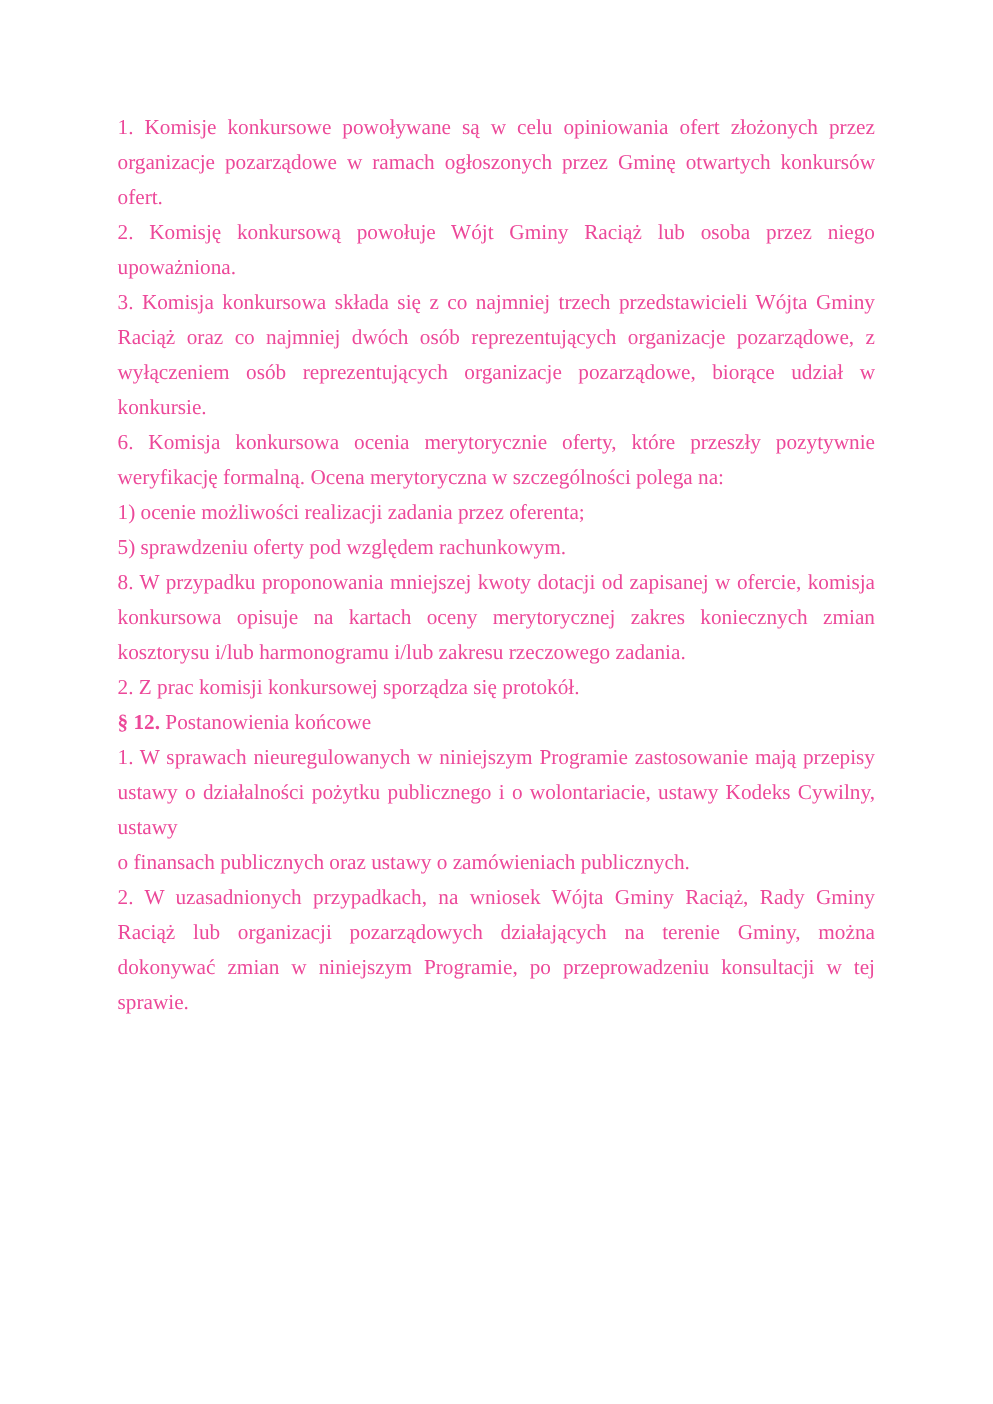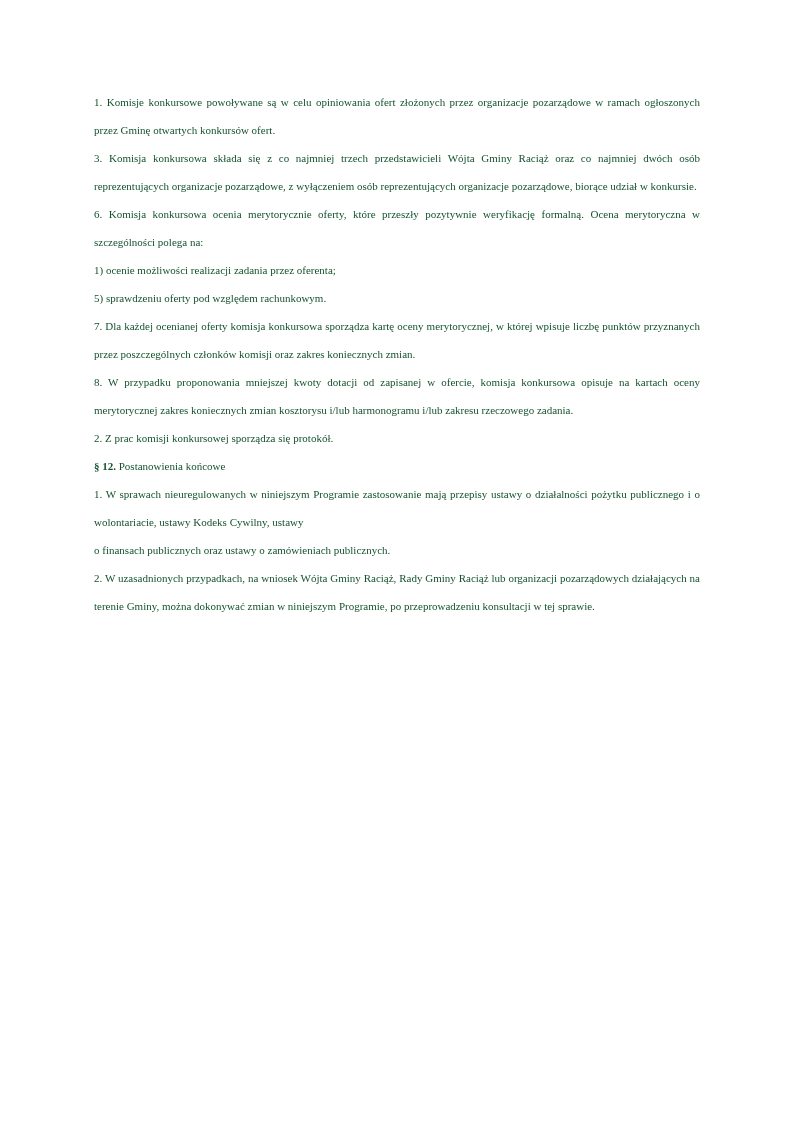--- a/index.html
+++ b/index.html
@@ -12,23 +12,23 @@
     width: 794px;
     height: 1123px;
     margin: 0 auto;
     background: #ffffff;
     box-sizing: border-box;
     padding: 88px 94px 60px 94px;
     overflow: hidden;
   }
   .doc-body {
     font-family: "Liberation Serif", "DejaVu Serif", serif;
-    font-size: 11px;
+    font-size: 17px;
     line-height: 28px;
-    color: #14532d;
+    color: #ec4899;
   }
   .para {
     margin: 0;
     text-align: justify;
     text-justify: inter-word;
   }
   .para.heading {
     text-align: left;
   }
   .para.gap {
@@ -36,25 +36,25 @@
   .lead {
     font-weight: bold;
   }
 </style>
 </head>
 <body>
 
 <main class="page">
   <section class="doc-body" id="doc-body">
       <p class="para">1. Komisje konkursowe powoływane są w celu opiniowania ofert złożonych przez organizacje pozarządowe w ramach ogłoszonych przez Gminę otwartych konkursów ofert.</p>
+      <p class="para">2. Komisję konkursową powołuje Wójt Gminy Raciąż lub osoba przez niego upoważniona.</p>
       <p class="para">3. Komisja konkursowa składa się z co najmniej trzech przedstawicieli Wójta Gminy Raciąż oraz co najmniej dwóch osób reprezentujących organizacje pozarządowe, z wyłączeniem osób reprezentujących organizacje pozarządowe, biorące udział w konkursie.</p>
       <p class="para">6. Komisja konkursowa ocenia merytorycznie oferty, które przeszły pozytywnie weryfikację formalną. Ocena merytoryczna w szczególności polega na:</p>
       <p class="para">1) ocenie możliwości realizacji zadania przez oferenta;</p>
       <p class="para">5) sprawdzeniu oferty pod względem rachunkowym.</p>
-      <p class="para">7. Dla każdej ocenianej oferty komisja konkursowa sporządza kartę oceny merytorycznej, w której wpisuje liczbę punktów przyznanych przez poszczególnych członków komisji oraz zakres koniecznych zmian.</p>
       <p class="para">8. W przypadku proponowania mniejszej kwoty dotacji od zapisanej w ofercie, komisja konkursowa opisuje na kartach oceny merytorycznej zakres koniecznych zmian kosztorysu i/lub harmonogramu i/lub zakresu rzeczowego zadania.</p>
       <p class="para">2. Z prac komisji konkursowej sporządza się protokół.</p>
       <p class="para gap heading"><strong class="lead">§ 12.</strong> <span>Postanowienia końcowe</span></p>
       <p class="para">1. W sprawach nieuregulowanych w niniejszym Programie zastosowanie mają przepisy ustawy o działalności pożytku publicznego i o wolontariacie, ustawy Kodeks Cywilny, ustawy</p>
       <p class="para">o finansach publicznych oraz ustawy o zamówieniach publicznych.</p>
       <p class="para">2. W uzasadnionych przypadkach, na wniosek Wójta Gminy Raciąż, Rady Gminy Raciąż lub organizacji pozarządowych działających na terenie Gminy, można dokonywać zmian w niniejszym Programie, po przeprowadzeniu konsultacji w tej sprawie.</p>
     </section>
 </main>
 
 </body></html>

